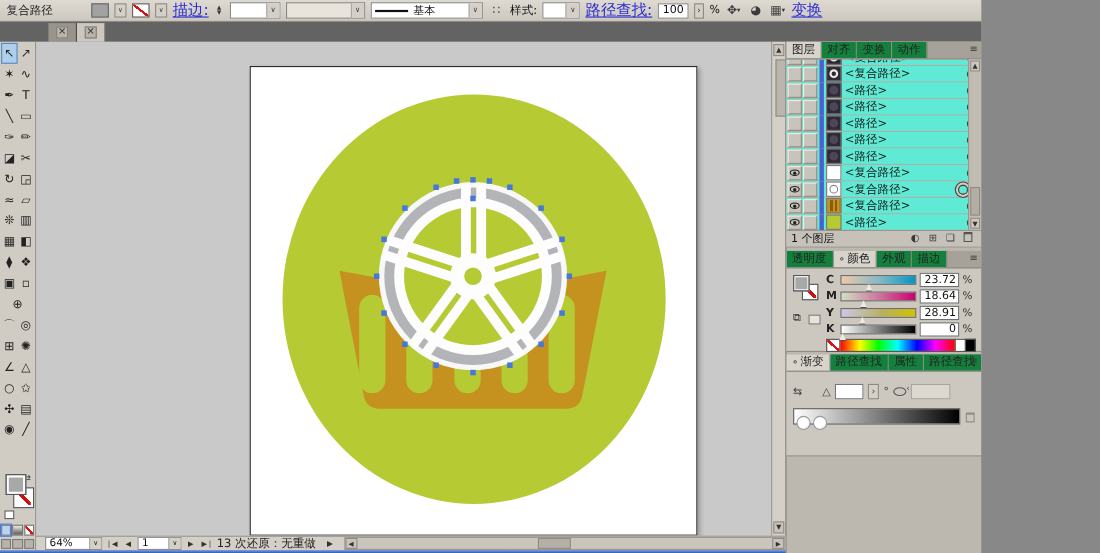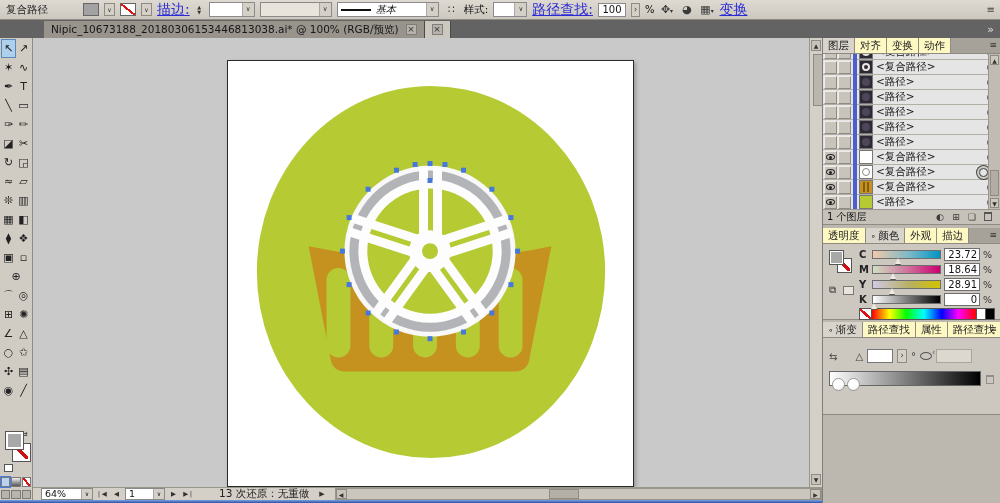--- a/index.html
+++ b/index.html
@@ -1,36 +1,36 @@
 <!DOCTYPE html>
 <html style="--circle-green: #b5ca33; --basket-gold: #c5921f; --rim-gray: #b2b4b7; --anchor-blue: #4577dd; --link-blue: #2b2bd4;"><head>
 <meta charset="utf-8">
 <style>
   * { box-sizing: border-box; margin: 0; padding: 0; }
   html,body { background:#888; }
   #app {
-    position: relative; width: 1000px; height: 503px;
+    position: relative; width: 892px; height: 503px;
     background: #c6c2ba; overflow: hidden;
     font-family: "DejaVu Sans", sans-serif; font-size: 11px; color: #111;
   }
   
   .control-bar {
     position: absolute; left:0; top:0; width:1000px; height:20px;
     background: linear-gradient(#dedad2,#ccc8c0);
     border-bottom: 1px solid #8f8b83;
     display: flex; align-items: center; gap: 5px; padding: 0 6px;
   }
   .cb-label { width: 72px; font-size: 10.5px; color:#222; }
   .sw { width: 16px; height: 13px; border: 1px solid #666; background: #a2a2a2; display:inline-block; }
   .sw.none { background: linear-gradient(to top right,#fff 44%,#d11 44%,#d11 56%,#fff 56%); }
   .ddbtn { width: 11px; height: 13px; border: 1px solid #8f8b83; background:#d4d0c8;
     font-size: 6px; line-height: 11px; text-align: center; color:#333; }
   .link { color: var(--link-blue,#2b2bd4); text-decoration: underline; font-size: 14px; cursor: pointer; }
   .combo { position: relative; height: 15px; background: #fff; border: 1px solid #8a8a8a;
-    display: inline-flex; align-items: center; padding: 0 14px 0 3px; font-size: 10px; font-style: italic; }
+    display: inline-flex; align-items: center; padding: 0 14px 0 3px; font-size: 10px; }
   .combo::after { content: "∨"; position: absolute; right: 0; top: 0; width: 11px; height: 13px;
     background: #d4d0c8; border-left: 1px solid #a8a8a8; font-size: 6.5px; line-height: 13px; text-align: center; color:#333; }
   .combo.gray { background: #e8e4dc; }
   .stepper { width: 9px; display: inline-flex; flex-direction: column; align-items: center; }
   .stepper::before { content: "▲"; font-size: 5px; line-height: 5px; color:#333; }
   .stepper::after  { content: "▼"; font-size: 5px; line-height: 5px; color:#333; }
   .brushline { display: inline-block; width: 30px; height: 2px; background: #111; margin-right: 5px; }
   .valbox { width: 28px; height: 14px; background: #fff; border: 1px solid #8a8a8a;
     font-size: 10px; text-align: center; line-height: 12px; }
   .spin { width: 9px; height: 14px; border: 1px solid #8f8b83; background: #d4d0c8;
@@ -91,28 +91,28 @@
   .vscroll .up { top: 2px; } .vscroll .down { bottom: 2px; }
   .vscroll .thumb { position: absolute; left: 1px; top: 16px; width: 10px; height: 52px;
     background: #bab6ae; border: 1px solid #8f8b83; }
   
   .dock { position: absolute; right: 0; top: 38px; width: 178px; bottom: 0;
     background: #bcb8b0; border-left: 1px solid #7d7d7d; }
   .panel { position: absolute; left: 0; right: 0; background: #ccc8c0; border-bottom: 1px solid #8f8b83; }
   .panel-tabs { height: 16px; background: #a6a29a; display: flex; align-items: flex-end;
     overflow: hidden; border-bottom: 1px solid #8f8b83; position: relative; }
   .ptab { height: 15px; line-height: 15px; padding: 0 5px; font-size: 10.5px;
-    background: #fef9c3; border-right: 1px solid #8f8b83; color: #222; white-space: nowrap; }
+    background: #15803d; border-right: 1px solid #8f8b83; color: #222; white-space: nowrap; }
   .ptab.active { background: #d8d4cc; }
   .ptab.dot::before { content: "∘"; margin-right: 2px; font-size: 9px; }
   .pmenu { position: absolute; right: 3px; top: 2px; font-size: 9px; color: #333; }
   
   #panel-layers { top: 0; height: 187px; }
   #layer-list { height: 155px; overflow: hidden; background: #c6c2ba; }
-  .lrow { height: 15px; display: flex; align-items: center; background: #e5e5e5;
+  .lrow { height: 15px; display: flex; align-items: center; background: #5eead4;
     border-bottom: 1px solid #b2aea6; }
   .lrow.cut { margin-top: -9px; }
   .cell { width: 13px; height: 13px; margin-left: 1px; background: #c8c4bc;
     border: 1px solid; border-color: #f0ece4 #8f8b83 #8f8b83 #f0ece4;
     display: inline-flex; align-items: center; justify-content: center; }
   .eyeball { width: 9px; height: 6px; border: 1px solid #222; border-radius: 50%; position: relative; }
   .eyeball::after { content: ""; position: absolute; left: 2px; top: 0.5px; width: 3px; height: 3px;
     background: #222; border-radius: 50%; }
   .bluebar { width: 4px; height: 15px; background: #4a5fd0; margin-left: 2px; }
   .thumb { width: 14px; height: 14px; margin: 0 3px 0 2px; border: 1px solid #777; position: relative; flex: none; }
@@ -200,21 +200,21 @@
   .gtrash { opacity: .5; margin-top: 3px; }
   
   .status-bar { position: absolute; left: 33px; right: 178px; bottom: 3px; height: 13px;
     background: #d4d0c8; border-top: 1px solid #9a968e; display: flex; align-items: center;
     font-size: 10px; padding-left: 8px; gap: 2px; }
   .scombo { position: relative; width: 52px; height: 12px; background: #fff; border: 1px solid #8a8a8a;
     font-size: 9.5px; line-height: 10px; padding: 0 13px 0 3px; }
   .scombo::after { content: "∨"; position: absolute; right: 0; top: 0; width: 10px; height: 10px;
     background: #d4d0c8; border-left: 1px solid #a8a8a8; font-size: 6px; line-height: 10px; text-align: center; }
   .nb { width: 13px; text-align: center; font-size: 6.5px; color: #333; }
-  .hist { margin-left: 22px; font-size: 10.5px; color: #222; white-space: nowrap; }
+  .hist { font-size: 10.5px; color: #222; white-space: nowrap; }
   .harrow { margin-left: 8px; font-size: 7px; color: #333; }
   .hscroll { flex: 1; height: 12px; margin-left: 8px; background: #cac6be;
     border: 1px solid #9a968e; position: relative; }
   .hscroll .left, .hscroll .right { position: absolute; top: 0; width: 11px; height: 10px;
     background: #c8c4bc; border: 1px solid #8f8b83; font-size: 6px; line-height: 9px; text-align: center; color:#333; }
   .hscroll .left { left: 0; } .hscroll .right { right: 0; }
   .hscroll .hthumb { position: absolute; left: 44%; top: 0; width: 30px; height: 10px;
     background: #b4b0a8; border: 1px solid #8f8b83; }
   .bottom-strip { position: absolute; left: 0; right: 178px; bottom: 0; height: 3px;
     background: linear-gradient(#7da2e0,#2a52a8); }
@@ -247,21 +247,20 @@
     <span class="pct">%</span>
     <span class="cbicon small-dd">✥</span>
     <span class="cbicon">◕</span>
     <span class="cbicon small-dd">▦</span>
     <a class="link">变换</a>
     <span class="cb-end">≡</span>
   </div>
 
   <div class="tab-strip">
     <div class="tab first">
-      <span>Nipic_10673188_20180306153446813038.ai*  @  100%  (RGB/预览)</span>
       <span class="closex">×</span>
     </div>
     <div class="tab active">
       <span class="closex">×</span>
     </div>
     <span class="dock-expand">»</span>
   </div>
 
   <div class="toolbar">
     <div id="tools-grid">

